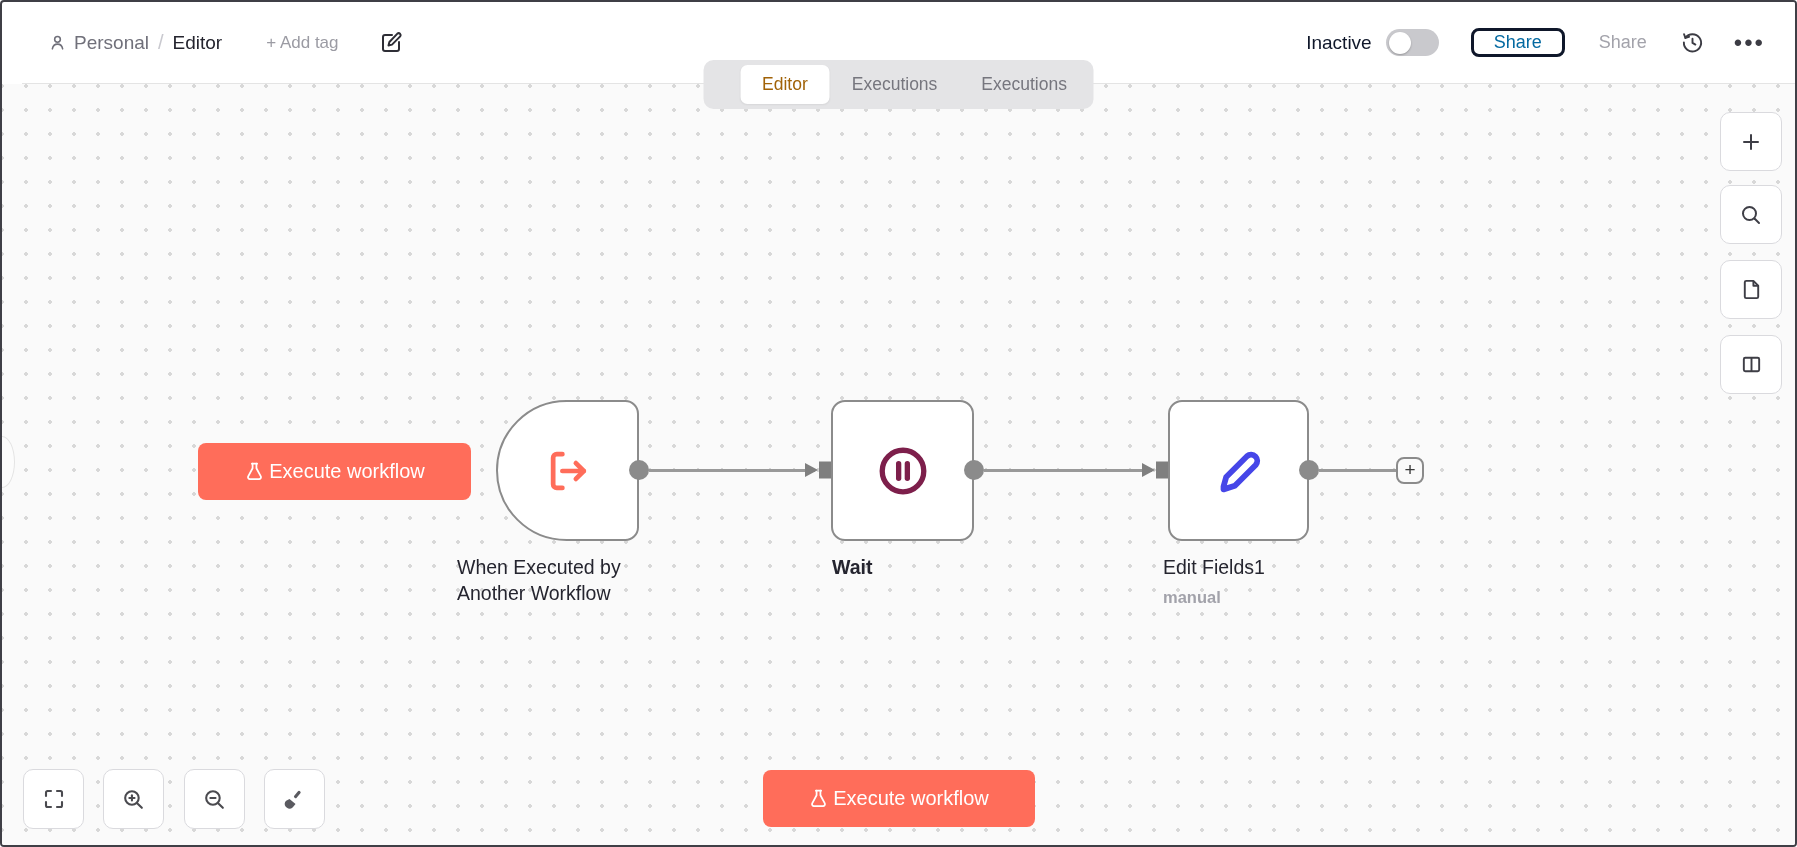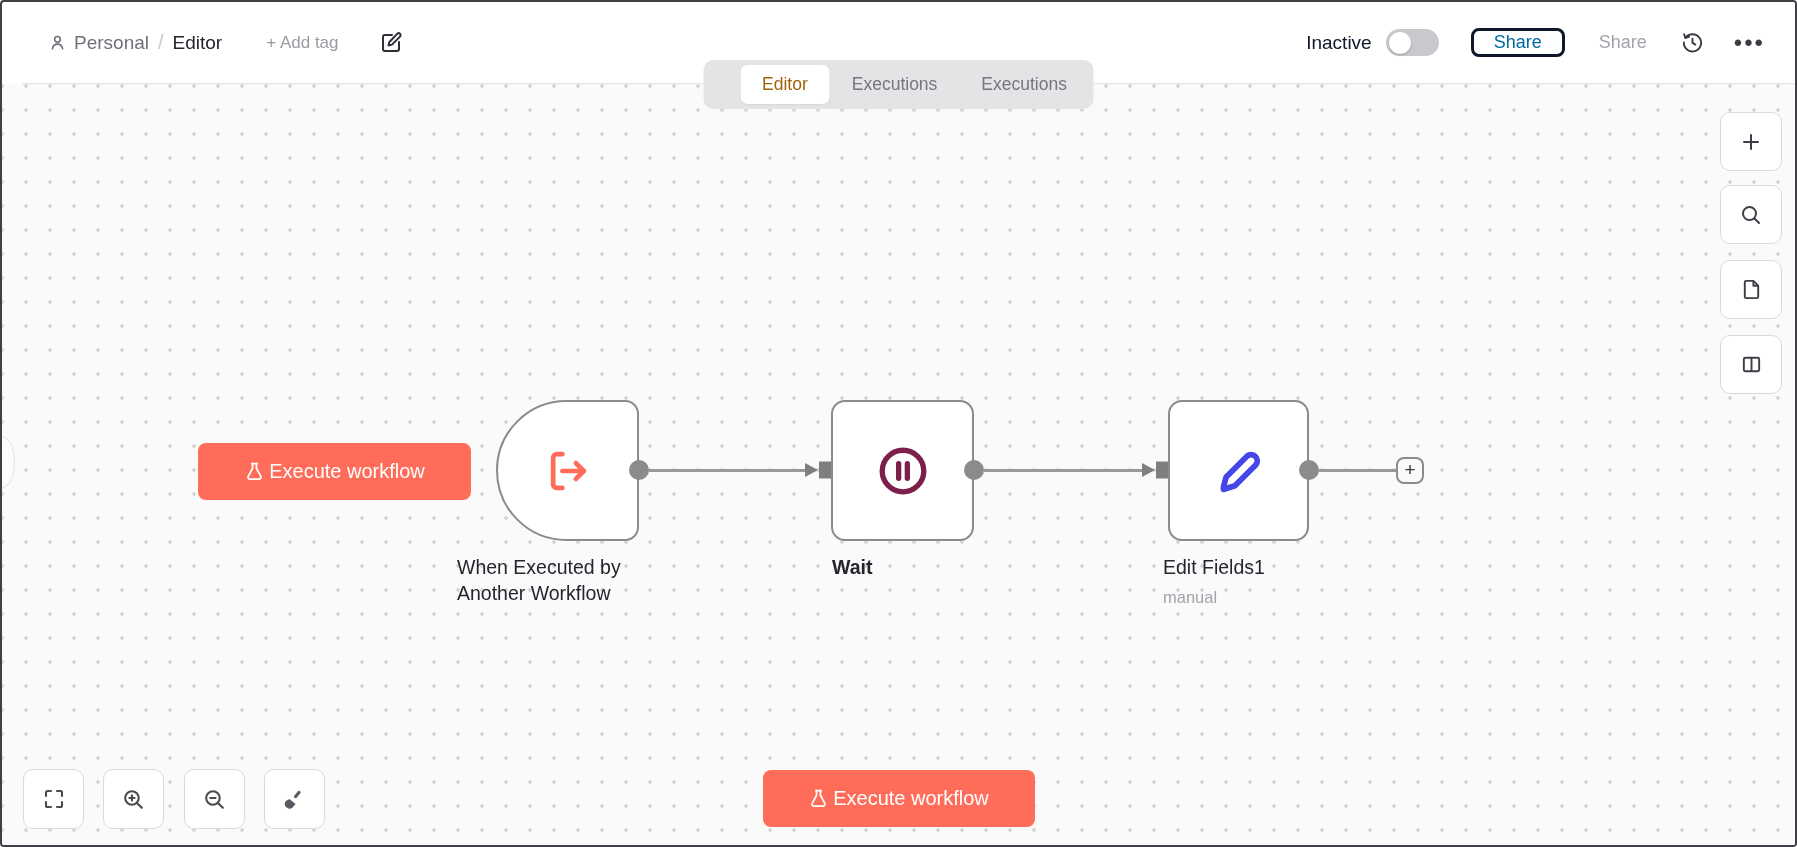--- a/index.html
+++ b/index.html
@@ -91,21 +91,21 @@
   .node-square1 { left:829px; top:316px; width:143px; height:141px; border-radius:14px; }
   .node-square2 { left:1166px; top:316px; width:141px; height:141px; border-radius:14px; }
 
   .node-label {
     position:absolute; text-align:left; color:#25252f; font-size:19.5px;
     font-weight:500; line-height:1.35;
   }
   .lbl-trigger { left:455px; top:470px; width:220px; }
   .lbl-wait    { left:830px; top:470px; width:141px;font-weight:bold; }
   .lbl-edit    { left:1161px; top:470px; width:151px; }
-  .node-sub { color:#a2a2aa; font-size:16.5px; font-weight:400; margin-top:6px; }
+  .node-sub { color:#a2a2aa; font-size:16.5px; font-weight:700; margin-top:6px; }
 
   
   .out-dot {
     position:absolute; width:20px; height:20px; border-radius:50%;
     background:#8b8b8b; top:376px; cursor:pointer;
   }
   .conn-line { position:absolute; height:2.6px; background:#999; top:385px; }
   .in-port { position:absolute; top:376px; width:27px; height:20px; }
 
   .plus-node {

